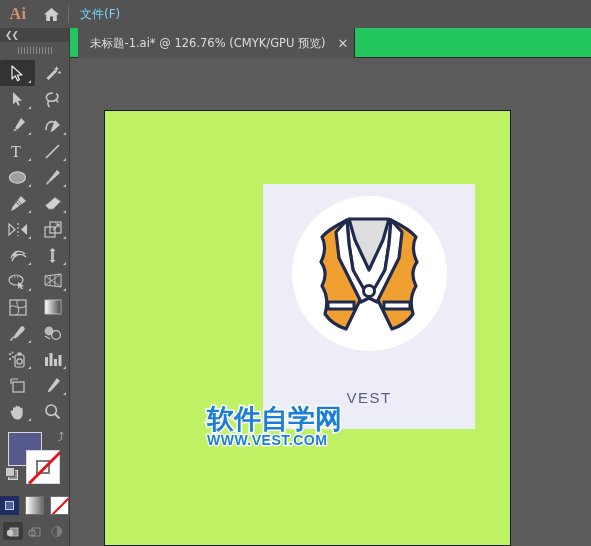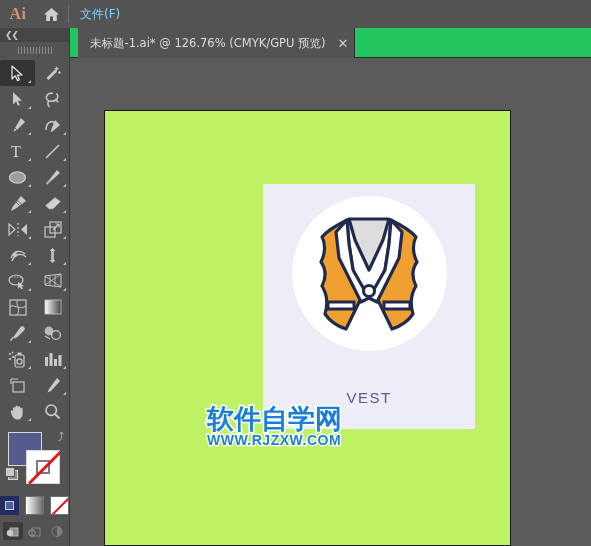--- a/index.html
+++ b/index.html
@@ -553,19 +553,19 @@
           <rect x="75" y="92" width="26" height="7" fill="#FFFFFF" stroke="#1F2A4E" stroke-width="3"></rect>
 
           <circle cx="60" cy="81" r="5.5" fill="#FFFFFF" stroke="#1F2A4E" stroke-width="3"></circle>
         </svg>
 
         <div id="vest-label">VEST</div>
       </div>
 
       <div id="watermark">
         <div id="wm-cn">软件自学网</div>
-        <div id="wm-en">WWW.RJZXW.COM</div>
+        <div id="wm-en">WWW.VEST.COM</div>
       </div>
 
     </div>
   </div>
 
 </div>
 
 </body></html>

